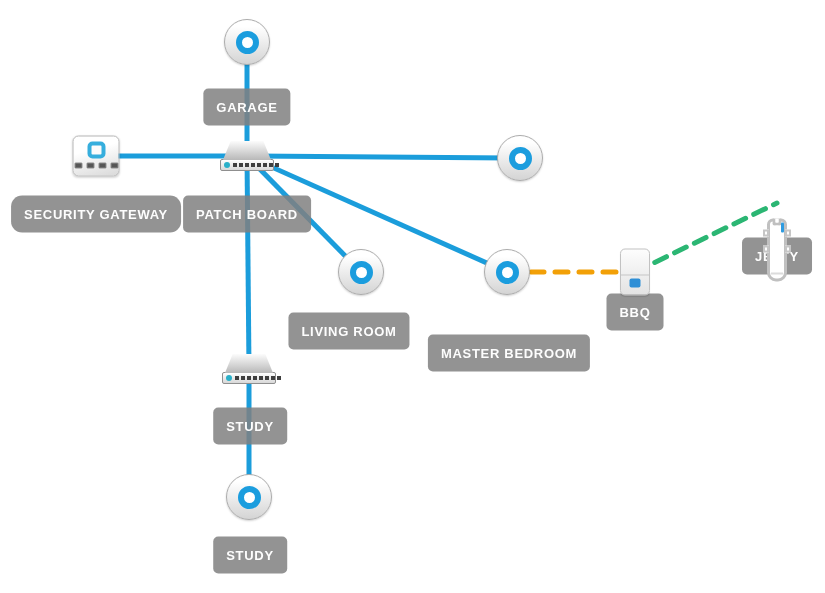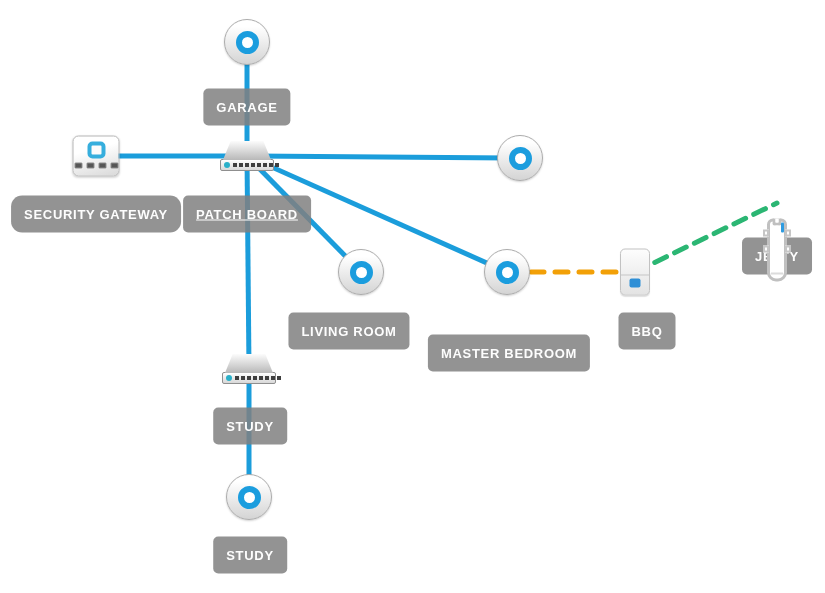--- a/index.html
+++ b/index.html
@@ -110,37 +110,37 @@
         <span class="sw-port"></span>
         <span class="sw-port"></span>
         <span class="sw-port"></span>
         <span class="sw-port"></span>
         <span class="sw-port"></span>
         <span class="sw-port"></span>
         <span class="sw-port"></span>
         <span class="sw-port"></span>
       </div>
     </div>
-    <div class="node-label" style="left: 247px; top: 214px; text-decoration: underline;">PATCH BOARD</div>
+    <div class="node-label" style="left: 247px; top: 214px;">PATCH BOARD</div>
     <div class="node-icon icon-access-point" style="left: 520px; top: 158px;">
       <div class="ap-ring"></div>
     </div>
     <div class="node-icon icon-access-point" style="left: 361px; top: 272px;">
       <div class="ap-ring"></div>
     </div>
     <div class="node-label" style="left: 349px; top: 331px;">LIVING ROOM</div>
     <div class="node-icon icon-access-point" style="left: 507px; top: 272px;">
       <div class="ap-ring"></div>
     </div>
     <div class="node-label" style="left: 509px; top: 333px; margin-top: 20px;">MASTER BEDROOM</div>
     <div class="node-icon icon-outdoor-ap" style="left: 635px; top: 272px;">
       <div class="od-divider"></div>
       <div class="od-led"></div>
     </div>
-    <div class="node-label" style="left: 635px; top: 331px; margin-left: 12px;">BBQ</div>
+    <div class="node-label" style="left: 635px; top: 312px;">BBQ</div>
     <div class="node-icon icon-mesh-ap" style="left: 777px; top: 203px;">
       <div class="mesh-body"></div>
       <div class="mesh-tab tl"></div>
       <div class="mesh-tab bl"></div>
       <div class="mesh-tab tr"></div>
       <div class="mesh-tab br"></div>
       <div class="mesh-notch"></div>
       <div class="mesh-led"></div>
       <div class="mesh-base"></div>
     </div>

